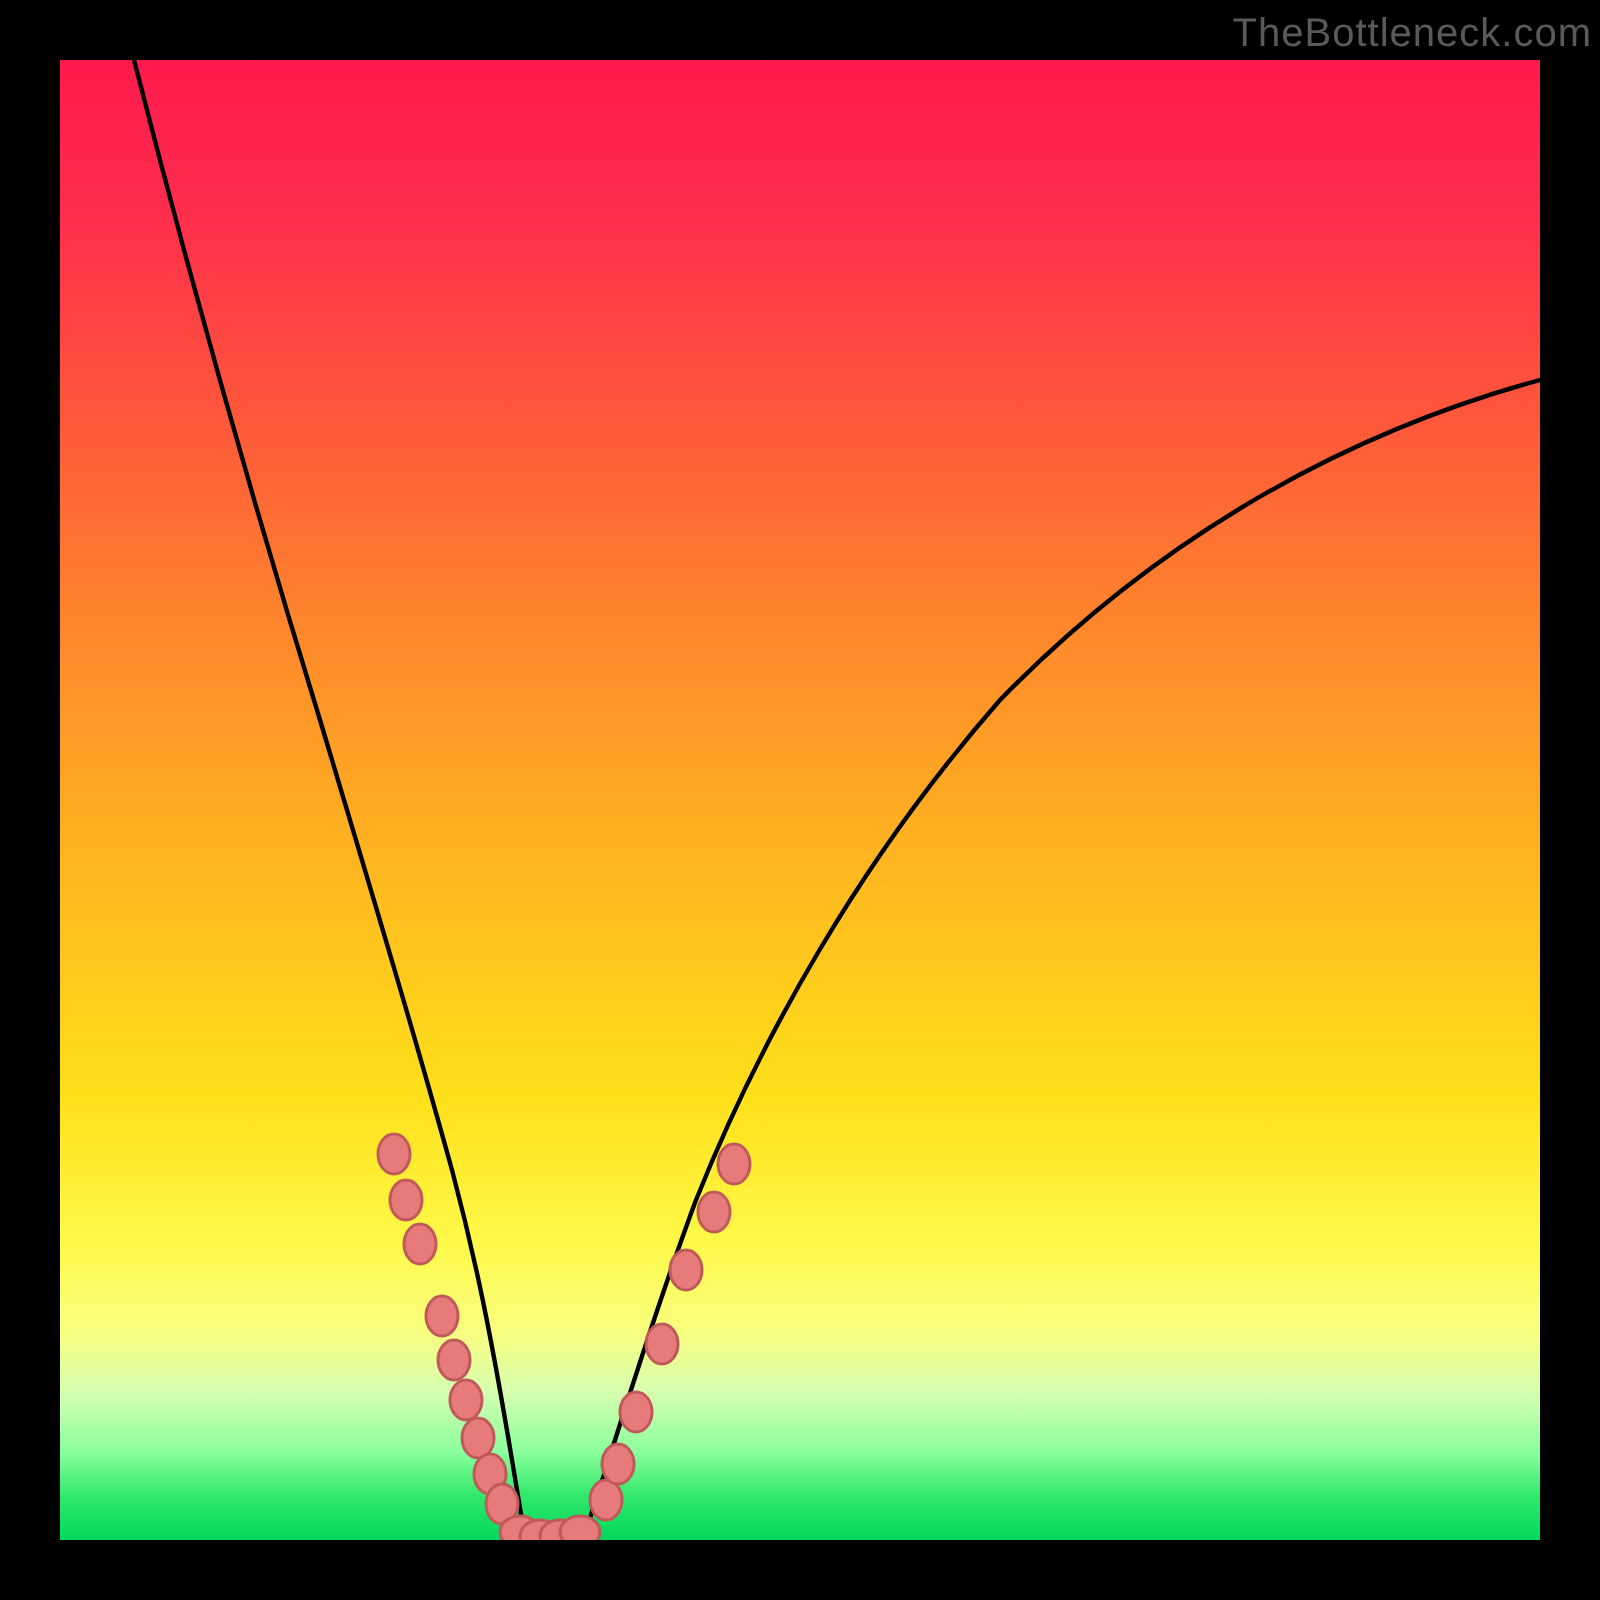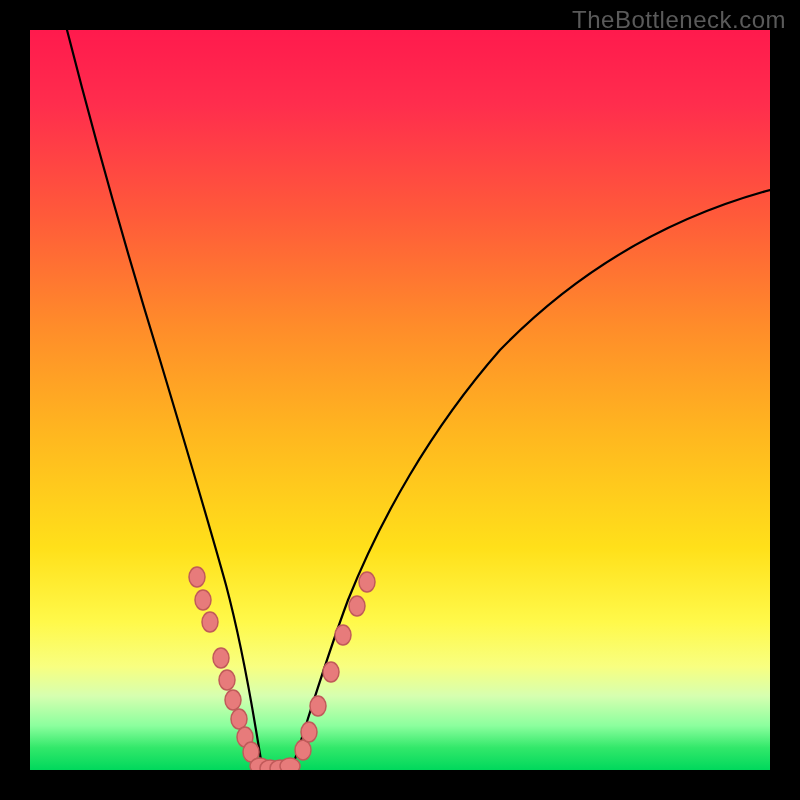--- a/index.html
+++ b/index.html
@@ -34,23 +34,23 @@
       #f8ff80 86%,
       #d6ffb0 90%,
       #8cff9e 94%,
       #32e86a 97%,
       #00d85c 100%
     );
   }
   .watermark {
     position: absolute;
     top: 6px;
-    right: 14px;
+    right: 4px;
     color: #5a5a5a;
-    font-size: 24px;
+    font-size: 20px;
     font-weight: 500;
     letter-spacing: 0.5px;
     user-select: none;
   }
   svg.curve {
     position: absolute;
     left: 0;
     top: 0;
     width: 740px;
     height: 740px;

